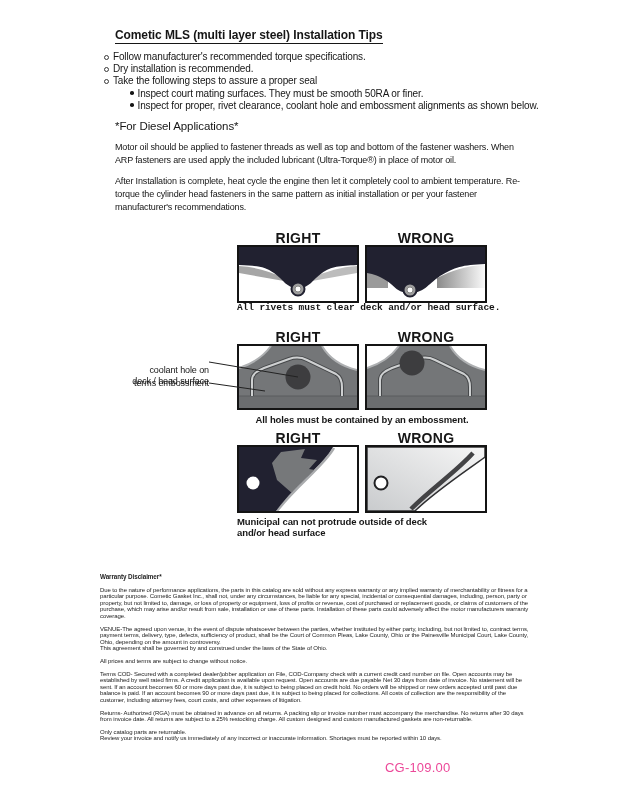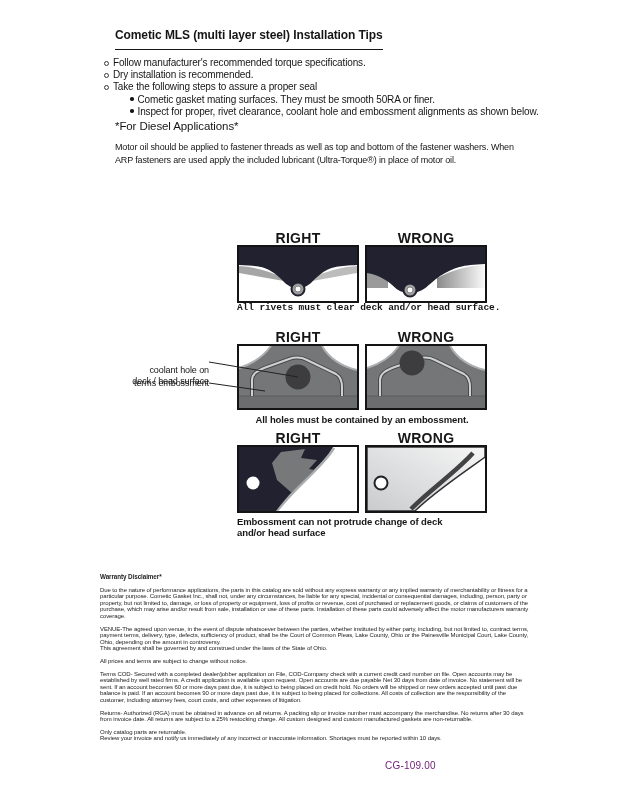--- a/index.html
+++ b/index.html
@@ -4,21 +4,21 @@
 <style>
   html,body{margin:0;padding:0;background:#fff;}
   .page{
     position:relative;width:618px;height:800px;background:#ffffff;overflow:hidden;
     font-family:"Liberation Sans","DejaVu Sans",sans-serif;color:#161616;
   }
   
   .tips{position:absolute;left:104px;top:25px;width:440px;}
   .title{
     display:inline-block;margin:0 0 0 11px;font-size:12px;font-weight:bold;letter-spacing:-0.1px;
-    border-bottom:1.5px solid #161616;padding-bottom:7px;
+    border-bottom:1.5px solid #161616;padding-bottom:1px;
   }
   .blist{margin:7px 0 0;padding:0;list-style:none;font-size:10px;letter-spacing:-0.15px;line-height:12.2px;}
   .blist li{display:flex;align-items:flex-start;}
   .o-marker{flex:0 0 auto;width:3px;height:3px;border:1px solid #3a3a3a;border-radius:50%;margin:3.5px 4px 0 0;}
   .dot-marker{flex:0 0 auto;width:3.5px;height:3.5px;background:#161616;border-radius:50%;margin:3.5px 4px 0 26px;}
   
   .diesel{position:absolute;left:115px;top:120px;width:416px;font-size:9px;letter-spacing:-0.15px;line-height:13px;}
   .diesel h2{margin:0;font-size:11.5px;font-weight:normal;letter-spacing:-0.1px;}
   .diesel p{margin:8px 0 0;}
   
@@ -35,21 +35,21 @@
   .cap3{top:86px;width:240px;line-height:11px;}
   .side-label{position:absolute;left:60px;width:149px;text-align:right;font-size:9px;letter-spacing:-0.1px;line-height:10.5px;}
   .sl1{top:365px;} .sl2{top:378px;}
   .pointers{position:absolute;left:205px;top:355px;pointer-events:none;}
   
   .warranty{position:absolute;left:100px;top:574px;width:430px;font-size:6px;letter-spacing:-0.08px;line-height:6.6px;color:#1d1d1d;}
   .warranty h3{margin:0 0 6px;font-size:6.3px;font-weight:bold;}
   .warranty p{margin:0;}
   .warranty p.gap{margin-top:6px;}
   
-  .page-code{position:absolute;left:385px;top:760px;font-size:10px;letter-spacing:0.2px;color:#701a75;}
+  .page-code{position:absolute;left:385px;top:760px;font-size:13px;letter-spacing:0.2px;color:#ec4899;}
 </style>
 </head>
 <body>
 
 <div class="page">
 
   <div class="tips">
     <h1 class="title">Cometic MLS (multi layer steel) Installation Tips</h1>
     <ul class="blist">
       <li>
@@ -59,32 +59,33 @@
       <li>
         <span class="o-marker"></span>
         <span>Dry installation is recommended.</span>
       </li>
       <li>
         <span class="o-marker"></span>
         <span>Take the following steps to assure a proper seal</span>
       </li>
       <li>
         <span class="dot-marker"></span>
-        <span>Cometic gasket mating surfaces.  They must be smooth 50RA or finer.</span>
+        <span>Inspect court mating surfaces.  They must be smooth 50RA or finer.</span>
       </li>
       <li>
         <span class="dot-marker"></span>
         <span>Inspect for proper, rivet clearance, coolant hole and embossment alignments as shown below.</span>
       </li>
     </ul>
   </div>
 
   <div class="diesel">
     <h2>*For Diesel Applications*</h2>
     <p>Motor oil should be applied to fastener threads as well as top and bottom of the fastener washers. When ARP fasteners are used apply the included lubricant (Ultra-Torque®) in place of motor oil.</p>
+    <p>After Installation is complete, heat cycle the engine then let it completely cool to ambient temperature. Re-torque the cylinder head fasteners in the same pattern as initial installation or per your fastener manufacturer's recommendations.</p>
   </div>
 
   <div class="dgroup g1">
     <div class="dlabel dl-left">RIGHT</div>
     <div class="dlabel dl-right">WRONG</div>
     <div class="dboxes">
       <div class="dbox">
         <svg width="118" height="54" viewBox="0 0 118 54">
           <rect x="0" y="0" width="118" height="54" fill="#ffffff"></rect>
           <path d="M0,19 C16,20 30,24 45,31 L45,34 L0,26 Z" fill="#a6a6a6"></path>
@@ -188,21 +189,21 @@
             </linearGradient>
           </defs>
           <rect x="0" y="0" width="118" height="64" fill="#ffffff"></rect>
           <path d="M0,0 H118 V10 C96,26 66,46 48,64 H0 Z" fill="url(#g3)" stroke="#2f2f31" stroke-width="1.5"></path>
           <path d="M106,6 C90,24 64,42 44,62" stroke="#434345" stroke-width="4.5" fill="none"></path>
           <circle cx="14" cy="36" r="6.5" fill="#ffffff" stroke="#212123" stroke-width="2"></circle>
         </svg>
       </div>
     </div>
     <div class="dcaption cap3">
-      <div>Embossment can not protrude change of deck</div>
+      <div>Municipal can not protrude outside of deck</div>
       <div>and/or head surface</div>
     </div>
   </div>
 
   <div class="warranty">
     <h3>Warranty Disclaimer*</h3>
     <p class="gap">Due to the nature of performance applications, the parts in this catalog are sold without any express warranty or any implied warranty of merchantability or fitness for a particular purpose.  Cometic Gasket Inc., shall not, under any circumstances, be liable for any special, incidental or consequential damages, including, person, party or property, but not limited to, damage, or loss of property or equipment, loss of profits or revenue, cost of purchased or replacement goods, or claims of customers of the purchase, which may arise and/or result from sale, installation or use of these parts.  Installation of these parts could adversely affect the motor manufacturers warranty coverage.</p>
     <p class="gap">VENUE-The agreed upon venue, in the event of dispute whatsoever between the parties, whether instituted by either party, including, but not limited to, contract terms, payment terms, delivery, type, defects, sufficiency of product, shall be the Court of Common Pleas, Lake County, Ohio or the Painesville Municipal Court, Lake County, Ohio, depending on the amount in controversy.</p>
     <p>This agreement shall be governed by and construed under the laws of the State of Ohio.</p>
     <p class="gap">All prices and terms are subject to change without notice.</p>

